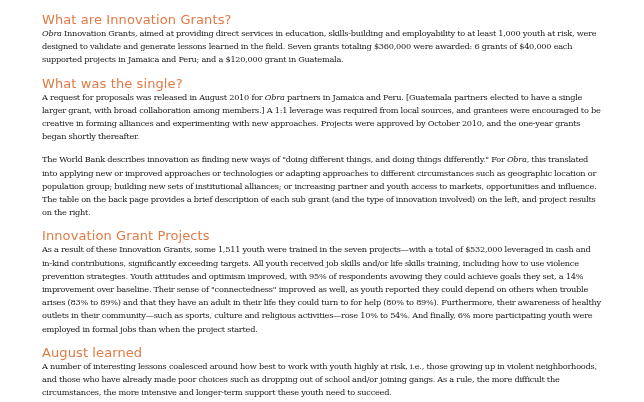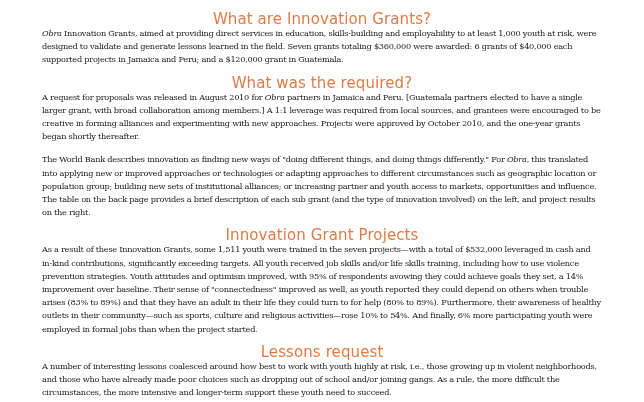--- a/index.html
+++ b/index.html
@@ -10,52 +10,51 @@
   .page {
     position: absolute; left: 42px; top: -4px; width: 560px;
   }
   .topline {
     font-family: "Liberation Serif", serif; font-size: 9.5px; color: #444;
     height: 8px; overflow: hidden; line-height: 8px; margin-left: 90px;
   }
   .section { margin-top: 10px; }
   h2 {
     font-family: "DejaVu Sans", sans-serif; font-weight: normal;
-    color: #e07a45; font-size: 15px; margin: 0 0 1px 0; letter-spacing: 0.1px;
+    color: #e07a45; font-size: 13px; margin: 0 0 1px 0; letter-spacing: 0.1px;
     line-height: 13px;
-    text-align: center;
   }
   p {
     font-family: "DejaVu Serif", serif; font-size: 8.2px; line-height: 13.2px;
     color: #1a1a1a; margin: 0; letter-spacing: -0.25px;
   }
   em { }
 </style>
 </head>
 <body>
 
 <div class="page">
   <div class="topline">​</div>
 
   <div class="section" style="margin-top:9px;">
     <h2>What are Innovation Grants?</h2>
     <p><em>Obra</em><span> Innovation Grants, aimed at providing direct services in education, skills-building and employability to at least 1,000 youth at risk, were designed to validate and generate lessons learned in the field. Seven grants totaling $360,000 were awarded: 6 grants of $40,000 each supported projects in Jamaica and Peru; and a $120,000 grant in Guatemala.</span></p>
   </div>
 
   <div class="section">
-    <h2>What was the required?</h2>
+    <h2>What was the single?</h2>
     <p><span>A request for proposals was released in August 2010 for </span><em>Obra</em><span> partners in Jamaica and Peru. [Guatemala partners elected to have a single larger grant, with broad collaboration among members.] A 1:1 leverage was required from local sources, and grantees were encouraged to be creative in forming alliances and experimenting with new approaches. Projects were approved by October 2010, and the one-year grants began shortly thereafter.</span></p>
   </div>
 
   <div class="section">
     <p><span>The World Bank describes innovation as finding new ways of "doing different things, and doing things differently." For </span><em>Obra</em><span>, this translated into applying new or improved approaches or technologies or adapting approaches to different circumstances such as geographic location or population group; building new sets of institutional alliances; or increasing partner and youth access to markets, opportunities and influence. The table on the back page provides a brief description of each sub grant (and the type of innovation involved) on the left, and project results on the right.</span></p>
   </div>
 
   <div class="section">
     <h2>Innovation Grant Projects</h2>
     <p>As a result of these Innovation Grants, some 1,511 youth were trained in the seven projects—with a total of $532,000 leveraged in cash and in-kind contributions, significantly exceeding targets. All youth received job skills and/or life skills training, including how to use violence prevention strategies. Youth attitudes and optimism improved, with 95% of respondents avowing they could achieve goals they set, a 14% improvement over baseline. Their sense of "connectedness" improved as well, as youth reported they could depend on others when trouble arises (83% to 89%) and that they have an adult in their life they could turn to for help (80% to 89%). Furthermore, their awareness of healthy outlets in their community—such as sports, culture and religious activities—rose 10% to 54%. And finally, 6% more participating youth were employed in formal jobs than when the project started.</p>
   </div>
 
   <div class="section">
-    <h2>Lessons request</h2>
+    <h2>August learned</h2>
     <p>A number of interesting lessons coalesced around how best to work with youth highly at risk, i.e., those growing up in violent neighborhoods, and those who have already made poor choices such as dropping out of school and/or joining gangs. As a rule, the more difficult the circumstances, the more intensive and longer-term support these youth need to succeed.</p>
   </div>
 </div>
 
 </body></html>

